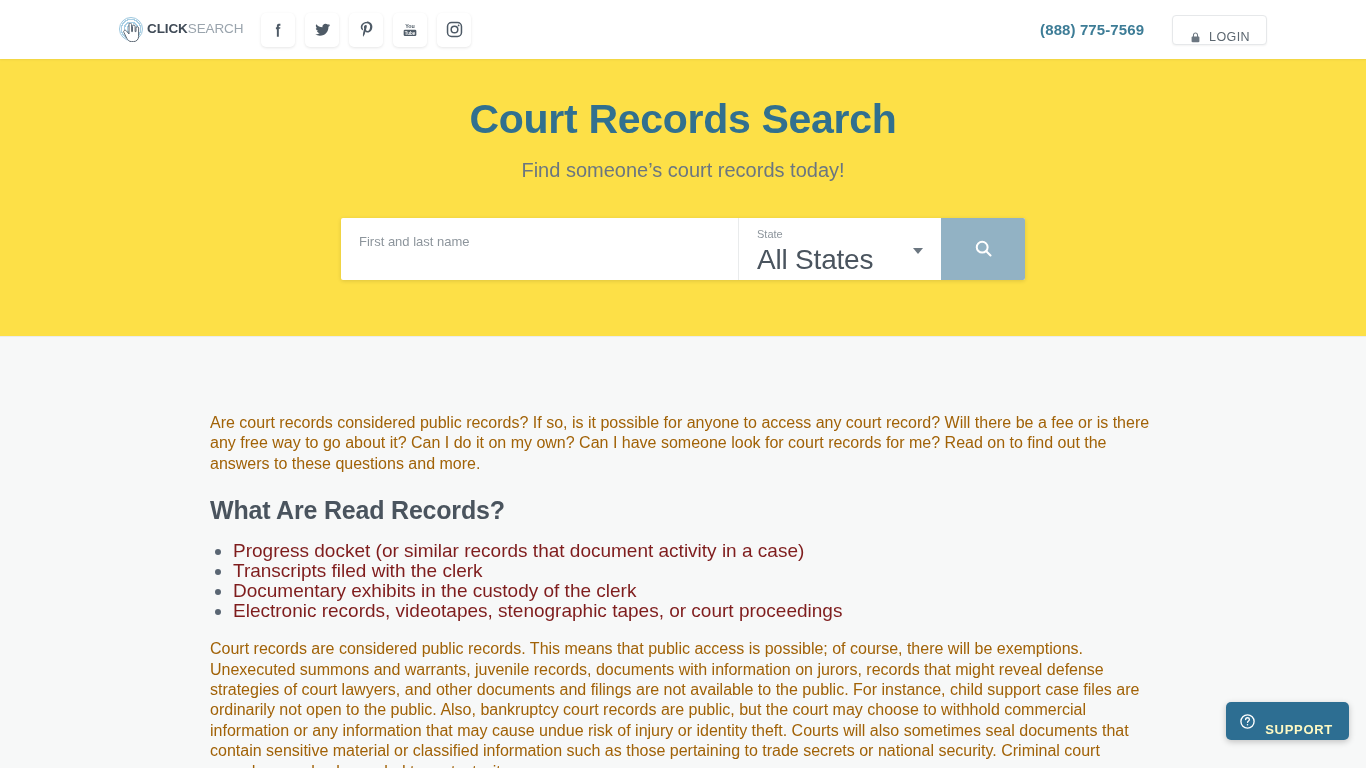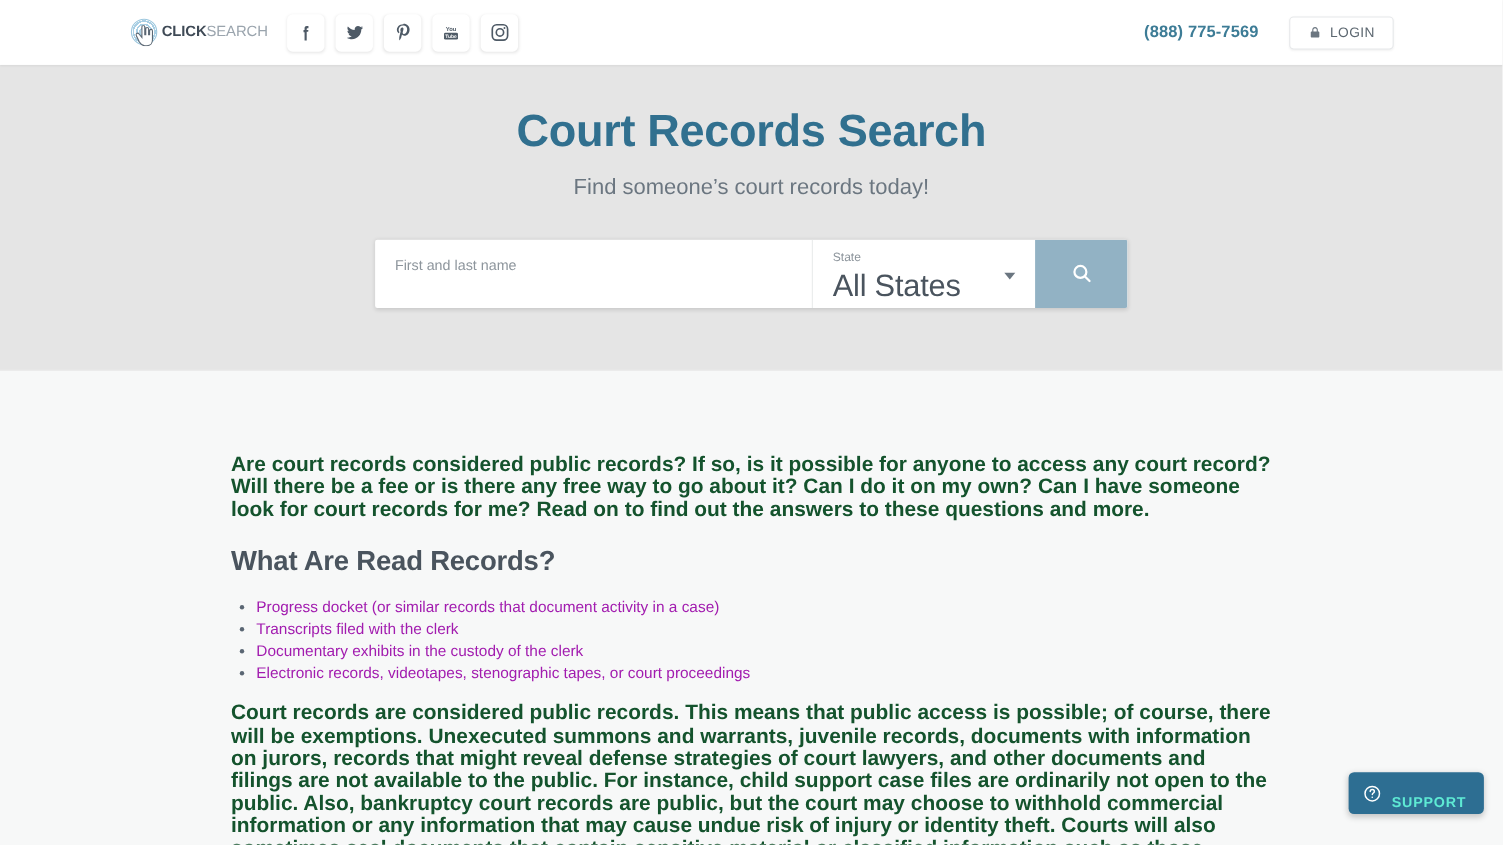--- a/index.html
+++ b/index.html
@@ -110,40 +110,40 @@
   .phone {
     color: #3d7c96;
     font-weight: bold;
     font-size: 15px;
     text-decoration: none;
     margin-right: 28px;
     letter-spacing: 0.1px;
   }
   .login-btn {
     display: flex;
-    align-items: center;
+    align-items: flex-end;
     gap: 7px;
     height: 30px;
     padding: 0 16px;
     background: #ffffff;
     border: 1px solid #e6e8ea;
     border-radius: 4px;
     box-shadow: 0 1px 2px rgba(0,0,0,0.05);
     cursor: pointer;
     font-family: inherit;
   }
   .login-btn .txt {
     font-size: 12.5px;
     color: #5c6770;
     letter-spacing: 0.4px;
   }
 
   
   .hero {
-    background: #e5e5e5;
+    background: #fde047;
     padding-top: 38px;
     padding-bottom: 56px;
     border-bottom: 1px solid #ebecec;
     text-align: center;
   }
   .hero h1 {
     font-size: 41px;
     font-weight: bold;
     color: #31708f;
     letter-spacing: -0.3px;
@@ -223,41 +223,40 @@
     cursor: pointer;
   }
 
   
   .content {
     width: 946px;
     margin: 0 auto;
     padding-top: 76px;
   }
   .content p {
-    font-size: 19px;
+    font-size: 16px;
     line-height: 20.4px;
-    color: #14532d;
+    color: #a16207;
     margin-bottom: 18px;
-    font-weight: bold;
   }
   .content h2 {
     font-size: 25px;
     font-weight: bold;
     color: #4a545e;
     letter-spacing: -0.2px;
     margin: 22px 0 16px 0;
   }
   .content ul {
     margin: 0 0 18px 0;
     padding-left: 23px;
   }
   .content li {
-    font-size: 14px;
+    font-size: 19px;
     line-height: 20px;
-    color: #a21caf;
+    color: #7f1d1d;
     margin-bottom: 0;
   }
   .content li::marker { color: #5a6673; }
 
   
   .support {
     position: fixed;
     right: 17px;
     bottom: 28px;
     height: 38px;
@@ -265,21 +264,21 @@
     background: #2d6e92;
     border-radius: 5px;
     display: flex;
     align-items: center;
     gap: 9px;
     box-shadow: 0 2px 6px rgba(0,0,0,0.22);
     cursor: pointer;
     z-index: 50;
   }
   .support .txt {
-    color: #5eead4;
+    color: #fef9c3;
     font-size: 13px;
     font-weight: bold;
     letter-spacing: 0.7px;
     margin-top: 16px;
   }
 </style>
 </head>
 <body>
 
 <div class="header">

